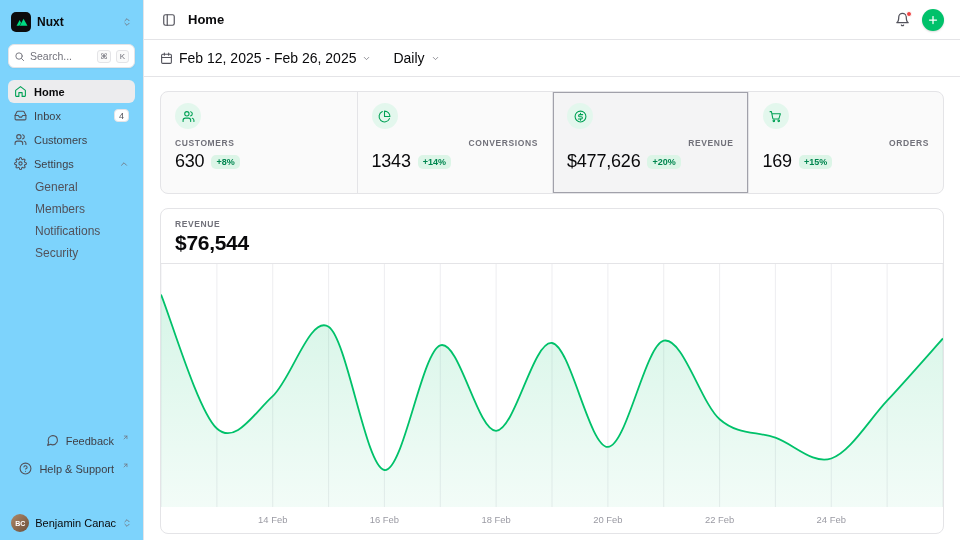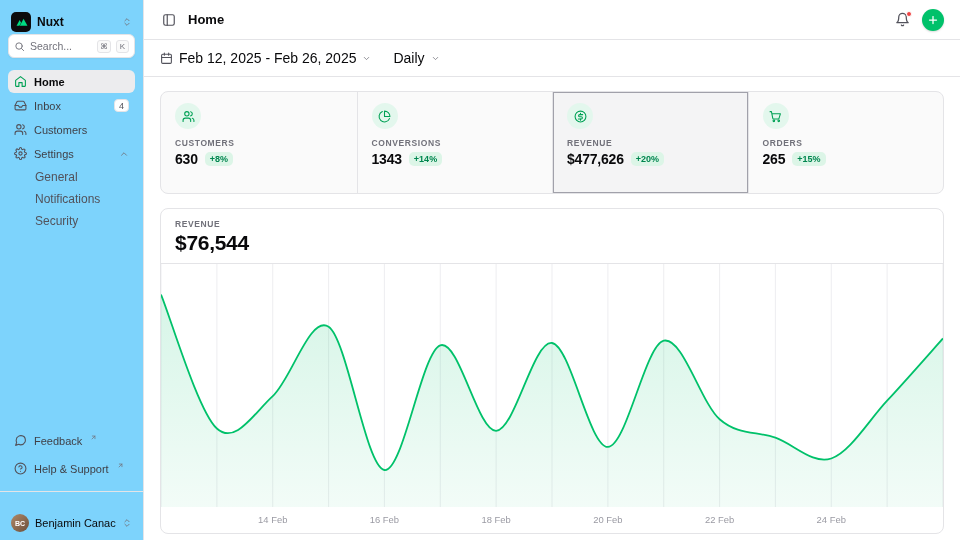--- a/index.html
+++ b/index.html
@@ -5,32 +5,32 @@
   * { margin:0; padding:0; box-sizing:border-box; font-family:"Liberation Sans","DejaVu Sans",sans-serif; }
   :root { --primary:#00c16a; --primary-soft:#e3f7ed; --badge-text:#00864f; --border:#e4e4e7; --text:#09090b; --muted:#71717a; --danger:#ef4444; }
   html,body { width:960px; height:540px; overflow:hidden; background:#fff; }
   .app { display:flex; width:960px; height:540px; background:#fff; }
 
   
   .sidebar { width:144px; min-width:144px; background:#7dd3fc; border-right:1px solid var(--border); display:flex; flex-direction:column; padding:10px 8px 8px; }
   .team-row { display:flex; align-items:center; gap:6px; padding:2px 3px; border-radius:6px; cursor:pointer; }
   .team-logo { width:20px; height:20px; background:#0c0c0d; border-radius:5px; display:flex; align-items:center; justify-content:center; flex:none; }
   .team-name { font-size:12px; font-weight:700; color:var(--text); flex:1; }
-  .search-row { height:24px; background:#fff; border:1px solid var(--border); border-radius:6px; display:flex; align-items:center; gap:5px; padding:0 5px; box-shadow:0 1px 2px rgba(0,0,0,.04); cursor:pointer; }
+  .search-row { margin-top:10px; height:24px; background:#fff; border:1px solid var(--border); border-radius:6px; display:flex; align-items:center; gap:5px; padding:0 5px; box-shadow:0 1px 2px rgba(0,0,0,.04); cursor:pointer; }
   .search-text { flex:1; font-size:10.5px; color:var(--muted); }
   .kbd { font-size:8px; color:var(--muted); border:1px solid var(--border); background:#fafafa; border-radius:3px; height:13px; min-width:13px; line-height:12px; text-align:center; padding:0 2px; }
   .nav { margin-top:12px; display:flex; flex-direction:column; gap:1px; }
   .nav-item { display:flex; align-items:center; gap:7px; height:23px; padding:0 6px; border-radius:6px; font-size:11px; font-weight:500; color:#3f3f46; cursor:pointer; }
   .nav-item svg { flex:none; }
   .nav-item.active { background:#ececee; color:var(--text); font-weight:600; }
   .nav-label { flex:1; white-space:nowrap; overflow:hidden; }
   .count-badge { font-size:9px; color:#52525b; border:1px solid var(--border); background:#fff; border-radius:4px; padding:0 4px; height:13px; line-height:12px; }
   .nav-children { display:flex; flex-direction:column; }
   .nav-child { height:22px; display:flex; align-items:center; padding-left:27px; font-size:12px; color:#52525b; border-radius:6px; cursor:pointer; }
-  .sidebar-bottom { margin-top:auto; display:flex; flex-direction:column; gap:5px; }
+  .sidebar-bottom { margin-top:auto; display:flex; flex-direction:column; gap:5px;align-items:flex-end; }
   .ext-arrow { margin-left:1px; margin-bottom:6px; }
   .sidebar-divider { border-top:1px solid var(--border); margin:6px -8px 0; }
   .user-row { display:flex; align-items:center; gap:6px; padding:17px 3px 0; cursor:pointer; }
   .avatar { width:18px; height:18px; border-radius:50%; background:linear-gradient(135deg,#b08968,#6b4f3a); color:#fff; font-size:7px; font-weight:700; display:flex; align-items:center; justify-content:center; flex:none; }
   .user-name { font-size:11px; font-weight:500; color:var(--text); flex:1; white-space:nowrap; overflow:hidden; }
 
   
   .main { flex:1; display:flex; flex-direction:column; min-width:0; }
   .topbar { height:40px; border-bottom:1px solid var(--border); display:flex; align-items:center; padding:0 16px; gap:10px; background:#fff; }
   .icon-btn { background:none; border:none; display:flex; align-items:center; justify-content:center; cursor:pointer; padding:2px; position:relative; }
@@ -40,26 +40,26 @@
   .add-btn { width:22px; height:22px; border-radius:50%; background:var(--primary); border:none; display:flex; align-items:center; justify-content:center; cursor:pointer; box-shadow:0 1px 2px rgba(0,0,0,.15); }
 
   .filterbar { height:37px; border-bottom:1px solid var(--border); display:flex; align-items:center; padding:0 16px; gap:22px; background:#fff; }
   .filter-btn { display:flex; align-items:center; gap:6px; background:none; border:none; font-size:14px; font-weight:500; color:var(--text); cursor:pointer; }
 
   .content { flex:1; padding:14px 16px; background:#fff; overflow:hidden; }
 
   
   .stats { display:grid; grid-template-columns:repeat(4,1fr); border:1px solid var(--border); border-radius:8px; background:#fafafa; height:103px; overflow:hidden; }
   .stat { padding:11px 14px; display:flex; flex-direction:column; cursor:pointer; }
-  .stat + .stat { border-left:1px solid var(--border); }
+  .stat + .stat { border-left:1px solid var(--border);text-align:right; }
   .stat.selected { background:#f4f4f5; box-shadow:inset 0 0 0 1px #a1a1aa; }
   .stat-icon { width:26px; height:26px; border-radius:50%; background:var(--primary-soft); display:flex; align-items:center; justify-content:center; }
   .stat-label { margin-top:9px; font-size:8.5px; font-weight:600; letter-spacing:.6px; color:var(--muted); }
   .stat-value-row { margin-top:3px; display:flex; align-items:center; gap:7px; }
-  .stat-value { font-size:14px; font-weight:700; color:var(--text); letter-spacing:-.2px; }
+  .stat-value { font-size:18px; font-weight:400; color:var(--text); letter-spacing:-.2px; }
   .delta-badge { font-size:9px; font-weight:600; color:var(--badge-text); background:#dcf5e7; border-radius:5px; padding:2px 5px; }
 
   
   .chart-card { margin-top:14px; border:1px solid var(--border); border-radius:8px; background:#fff; height:326px; overflow:hidden; display:flex; flex-direction:column; }
   .chart-header { padding:10px 14px 8px; border-bottom:1px solid var(--border); }
   .chart-label { font-size:8.5px; font-weight:600; letter-spacing:.6px; color:var(--muted); }
   .chart-value { margin-top:2px; font-size:21px; font-weight:700; color:var(--text); letter-spacing:-.3px; }
   .chart-svg { display:block; width:100%; height:265px; }
 </style>
 </head>
@@ -125,20 +125,23 @@
         <span class="nav-label">Settings</span>
         <svg width="10" height="10" viewBox="0 0 24 24" fill="none" stroke="#71717a" stroke-width="2" stroke-linecap="round" stroke-linejoin="round">
             <path d="M18 15l-6-6-6 6"></path>
           </svg>
       </div>
       <div class="nav-children">
         <div class="nav-child">
             <span>General</span>
           </div>
         <div class="nav-child">
+            <span>Members</span>
+          </div>
+        <div class="nav-child">
             <span>Notifications</span>
           </div>
         <div class="nav-child">
             <span>Security</span>
           </div>
       </div>
     </nav>
 
     <div class="sidebar-bottom">
       <div class="nav-item">
@@ -274,21 +277,21 @@
         <div class="stat">
           <span class="stat-icon">
             <svg width="13" height="13" viewBox="0 0 24 24" fill="none" stroke="#00a155" stroke-width="2" stroke-linecap="round" stroke-linejoin="round">
                 <circle cx="9" cy="20" r="1.5"></circle>
                 <circle cx="18" cy="20" r="1.5"></circle>
                 <path d="M2 3h2.5l2.5 12.5a1.5 1.5 0 0 0 1.5 1.2h8.5a1.5 1.5 0 0 0 1.47-1.2L21 7H5.5"></path>
               </svg>
           </span>
           <span class="stat-label">ORDERS</span>
           <span class="stat-value-row">
-            <span class="stat-value">265</span>
+            <span class="stat-value">169</span>
             <span class="delta-badge">+15%</span>
           </span>
         </div>
       </div>
 
       <div class="chart-card">
         <div class="chart-header">
           <div class="chart-label">REVENUE</div>
           <div class="chart-value">$76,544</div>
         </div>

